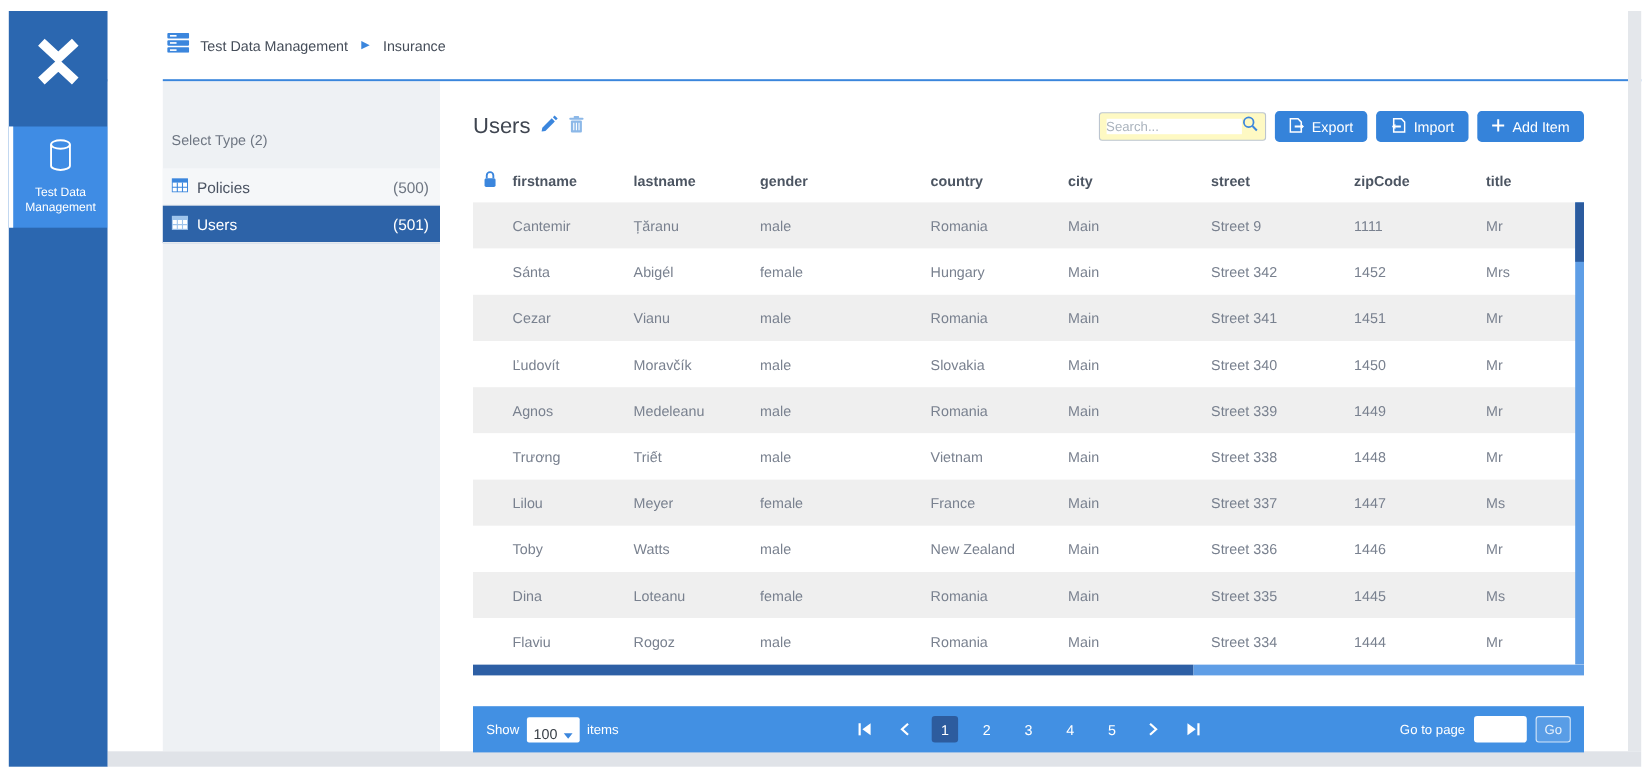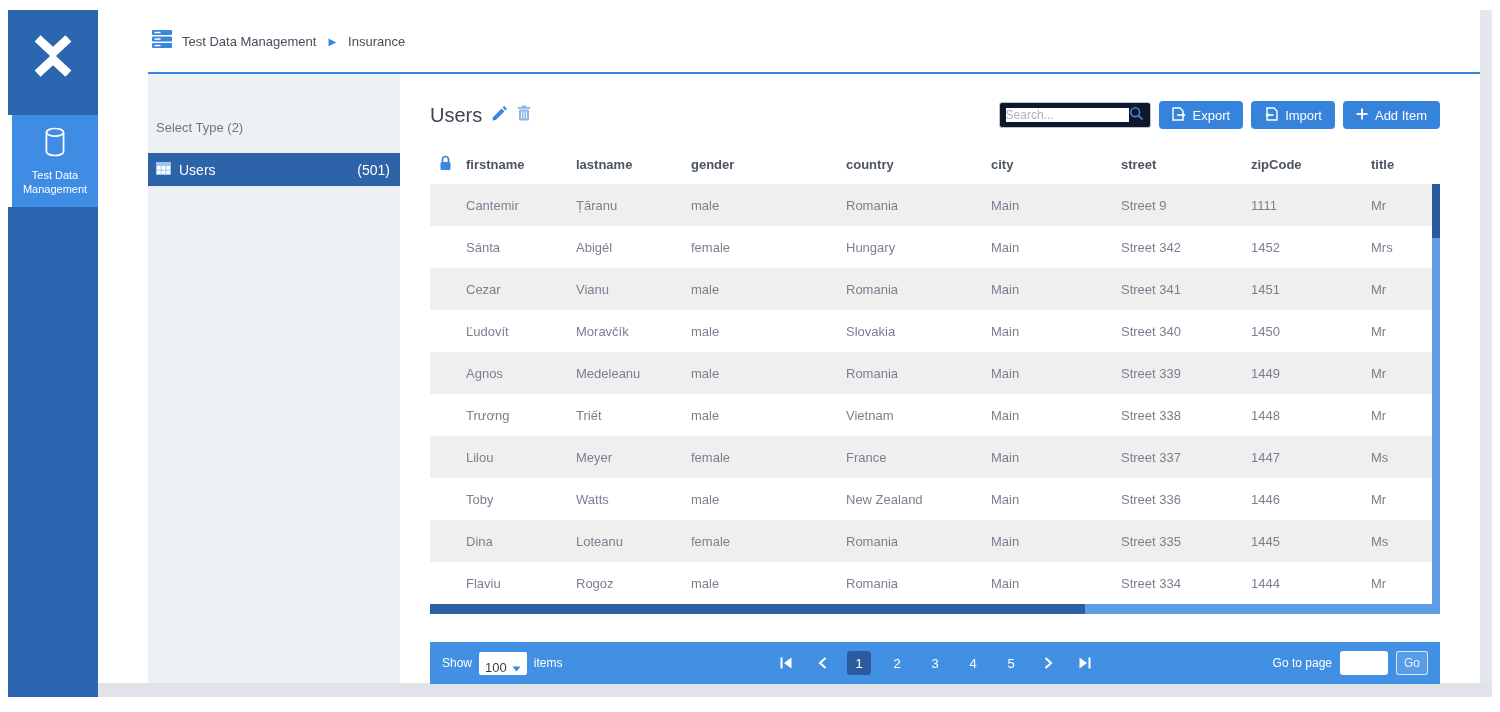--- a/index.html
+++ b/index.html
@@ -39,28 +39,28 @@
   .type-row.selected .count { color:#ffffff; }
 
   
   .main { flex:1; background:#ffffff; min-width:0; display:flex; flex-direction:column; }
   .tablewrap { width:1010px; margin-left:30px; position:relative; display:flex; flex-direction:column; }
 
   .toolbar { margin-top:24px; height:34px; display:flex; align-items:center; }
   .title-group { display:flex; align-items:center; gap:9px; }
   .main-title { font-size:20px; color:#3f4550; }
   .toolbar-right { margin-left:auto; display:flex; align-items:center; gap:8px; }
-  .search-box { width:152px; height:26px; border:1px solid #bcc5cf; border-radius:3px; background:#0f172a; display:flex; align-items:center; padding:0 6px; }
+  .search-box { width:152px; height:26px; border:1px solid #bcc5cf; border-radius:3px; background:#fef9c3; display:flex; align-items:center; padding:0 6px; }
   .search-box input { border:none; outline:none; flex:1; min-width:0; font-size:12px; color:#454d59; font-family:inherit; }
   .search-box input::placeholder { color:#aab3bd; }
   .btn-blue { background:#3583da; color:#fff; border:none; font-size:13px; height:28px; padding:0 13px; border-radius:4px; display:flex; align-items:center; gap:7px; cursor:pointer; font-family:inherit; }
 
   .thead { margin-top:12px; height:40px; display:flex; align-items:center; font-size:13px; font-weight:bold; color:#4c5562; }
   .c0{width:36px; flex:0 0 36px; padding-left:9px;} .c1{width:110px;flex:0 0 110px;} .c2{width:115px;flex:0 0 115px;}
-  .c3{width:155px;flex:0 0 155px;} .c4{width:125px;flex:0 0 125px;} .c5{width:130px;flex:0 0 130px;margin-left:20px;}
+  .c3{width:155px;flex:0 0 155px;} .c4{width:125px;flex:0 0 125px;} .c5{width:130px;flex:0 0 130px;}
   .c6{width:130px;flex:0 0 130px;} .c7{width:120px;flex:0 0 120px;} .c8{flex:1;}
 
   .rows { position:relative; }
   .trow { height:42px; display:flex; align-items:center; font-size:13px; color:#79818f; background:#ffffff; cursor:pointer; }
   .trow.odd { background:#efefef; }
   .vscroll { position:absolute; top:0; right:0; width:8px; height:100%; background:#5f9ee6; }
   .vscroll .thumb { width:8px; height:54px; background:#2b5b9e; }
 
   .hscroll { height:10px; display:flex; }
   .hscroll .hthumb { width:655px; background:#2d5fa5; }
@@ -120,20 +120,33 @@
       <span class="crumb-text">Insurance</span>
     </div>
     <div class="divider"></div>
 
     <div class="body">
       <div class="gutter"></div>
 
       <div class="types">
         <div class="select-type">Select Type (2)</div>
         <div class="type-list">
+          <div class="type-row">
+            <span>
+              <svg width="15" height="13" viewBox="0 0 15 13">
+                <rect x="0.5" y="0.5" width="14" height="12" fill="#ffffff" stroke="#3b86dd"></rect>
+                <rect x="0.5" y="0.5" width="14" height="3.5" fill="#3b86dd"></rect>
+                <line x1="5.2" y1="4" x2="5.2" y2="12.5" stroke="#3b86dd"></line>
+                <line x1="9.9" y1="4" x2="9.9" y2="12.5" stroke="#3b86dd"></line>
+                <line x1="0.5" y1="8.2" x2="14.5" y2="8.2" stroke="#3b86dd"></line>
+              </svg>
+            </span>
+            <span>Policies</span>
+            <span class="count">(500)</span>
+          </div>
           <div class="type-row selected">
             <span>
               <svg width="15" height="13" viewBox="0 0 15 13">
                 <rect x="0.5" y="0.5" width="14" height="12" fill="#ffffff" stroke="#9ec4ec"></rect>
                 <rect x="0.5" y="0.5" width="14" height="3.5" fill="#9ec4ec"></rect>
                 <line x1="5.2" y1="4" x2="5.2" y2="12.5" stroke="#9ec4ec"></line>
                 <line x1="9.9" y1="4" x2="9.9" y2="12.5" stroke="#9ec4ec"></line>
                 <line x1="0.5" y1="8.2" x2="14.5" y2="8.2" stroke="#9ec4ec"></line>
               </svg>
             </span>

